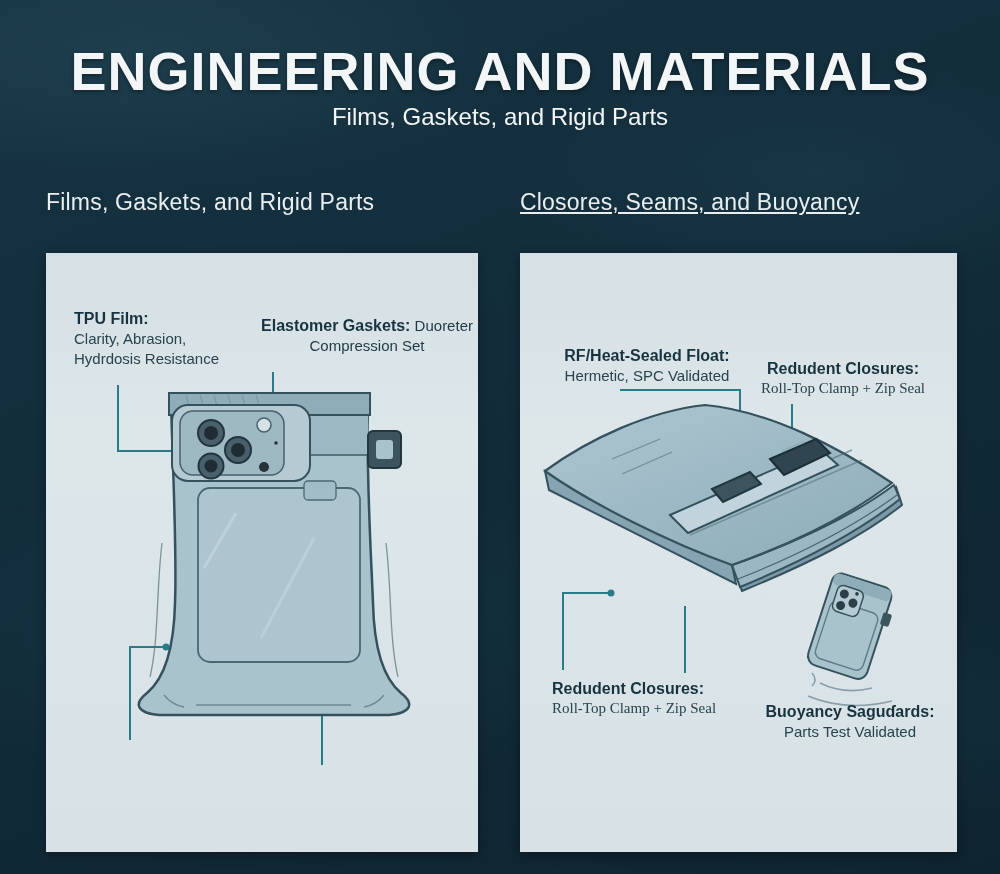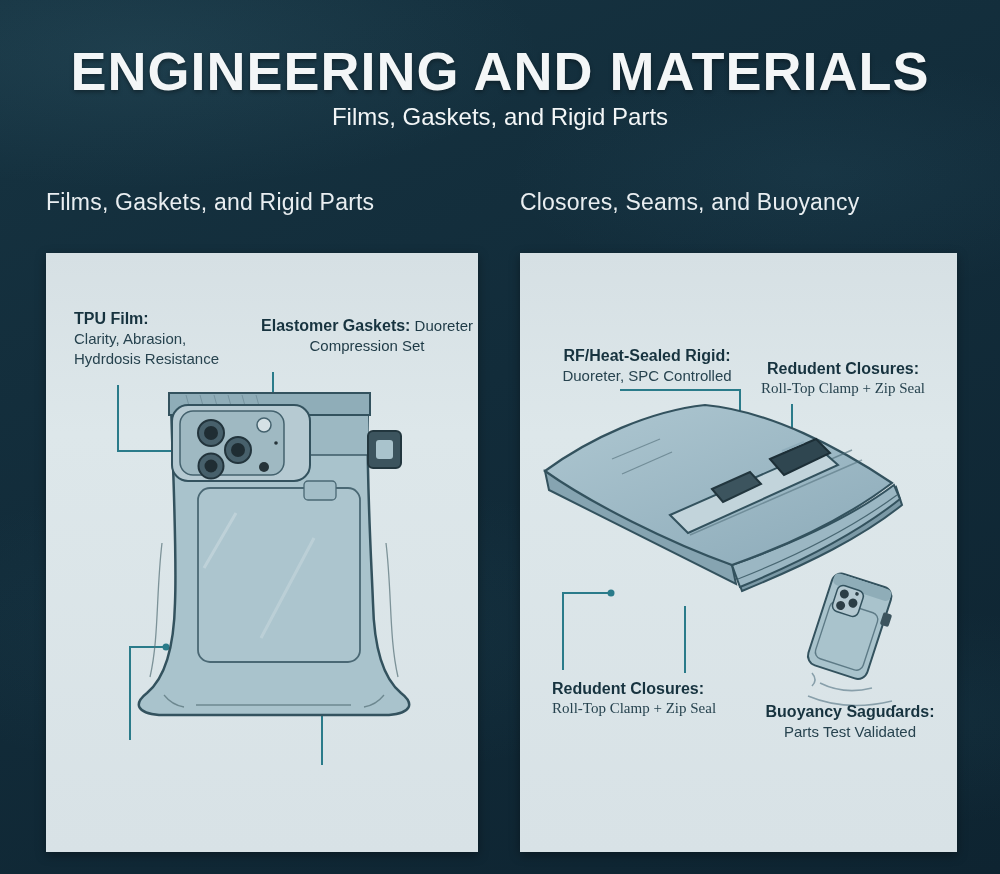--- a/index.html
+++ b/index.html
@@ -26,21 +26,21 @@
   }
   .page-subtitle{
     position:absolute; left:0; top:103px; width:1000px; text-align:center;
     color:var(--text-light); font-size:24px; font-weight:500;
   }
   .section-heading{
     position:absolute; top:189px; color:#e9eef1; font-size:23px; font-weight:500;
     letter-spacing:0.2px;
   }
   .heading-left{left:46px;}
-  .heading-right{left:520px;}
+  .heading-right{left:520px;text-decoration:underline;}
   .panel{
     position:absolute; top:253px; height:599px;
     background:linear-gradient(180deg,#d6e0e4 0%,#dde7ea 30%,#d8e2e6 100%);
     box-shadow:0 3px 10px rgba(0,0,0,0.35);
   }
   .panel-left{left:46px; width:432px;}
   .panel-right{left:520px; width:437px;}
   .ill{position:absolute; left:0; top:0; width:100%; height:100%;}
   .label{position:absolute; color:var(--text-dark); line-height:1.32; font-size:15px;}
   .lbl-title{display:block; font-weight:bold; font-size:16px; color:#17333f;}
@@ -204,22 +204,22 @@
     </g>
 
     <g stroke="#6d8996" stroke-width="1.6" fill="none" opacity="0.75">
       <path d="M292,420 q6,7 0,13"></path>
       <path d="M300,430 q24,12 52,5"></path>
       <path d="M288,443 q38,16 84,5"></path>
     </g>
   </svg>
 
   <div class="label lbl-center" style="left:22px; top:92px; width:210px;">
-    <span class="lbl-title">RF/Heat-Sealed Rigid:</span>
-    <span class="lbl-desc">Duoreter, SPC Controlled</span>
+    <span class="lbl-title">RF/Heat-Sealed Float:</span>
+    <span class="lbl-desc">Hermetic, SPC Validated</span>
   </div>
 
   <div class="label lbl-center" style="left:228px; top:105px; width:190px;">
     <span class="lbl-title">Redudent Closures:</span>
     <span class="lbl-desc nowrap">Roll-Top Clamp + Zip Seal</span>
   </div>
 
   <div class="label" style="left:32px; top:425px;">
     <span class="lbl-title">Redudent Closures:</span>
     <span class="lbl-desc nowrap">Roll-Top Clamp + Zip Seal</span>

